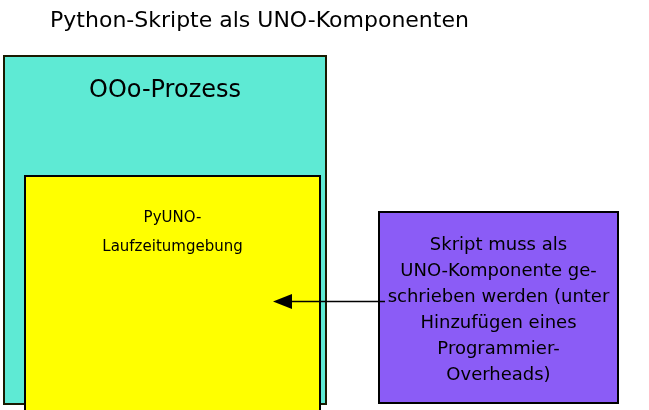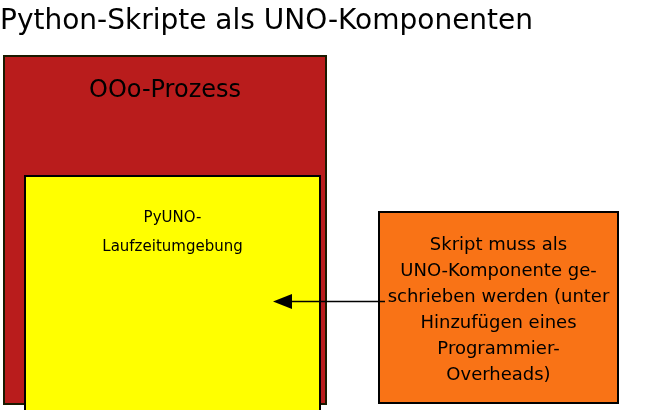--- a/index.html
+++ b/index.html
@@ -20,34 +20,34 @@
     left: 0; top: 0;
     width: 649px;
     height: 410px;
   }
   .title {
     position: absolute;
     left: 0;
     top: 4px;
     width: 519px;
     text-align: center;
-    font-size: 28px;
+    font-size: 22px;
     line-height: 32px;
     letter-spacing: 0px;
     color: #000000;
     white-space: nowrap;
   }
   
   .box-process {
     position: absolute;
     left: 3px;
     top: 55px;
     width: 324px;
     height: 350px;
-    background: #b91c1c;
+    background: #5eead4;
     border: 2px solid #1a1a00;
     box-sizing: border-box;
   }
   .box-process-label {
     position: absolute;
     left: 0;
     top: 18px;
     width: 100%;
     text-align: center;
     font-size: 24px;
@@ -74,21 +74,21 @@
     font-size: 15px;
     line-height: 29px;
   }
   
   .box-note {
     position: absolute;
     left: 378px;
     top: 211px;
     width: 241px;
     height: 193px;
-    background: #f97316;
+    background: #8b5cf6;
     border: 2px solid #000000;
     box-sizing: border-box;
     text-decoration: underline;
   }
   .box-note-label {
     position: absolute;
     left: 6px;
     right: 6px;
     top: 18px;
     text-align: center;

